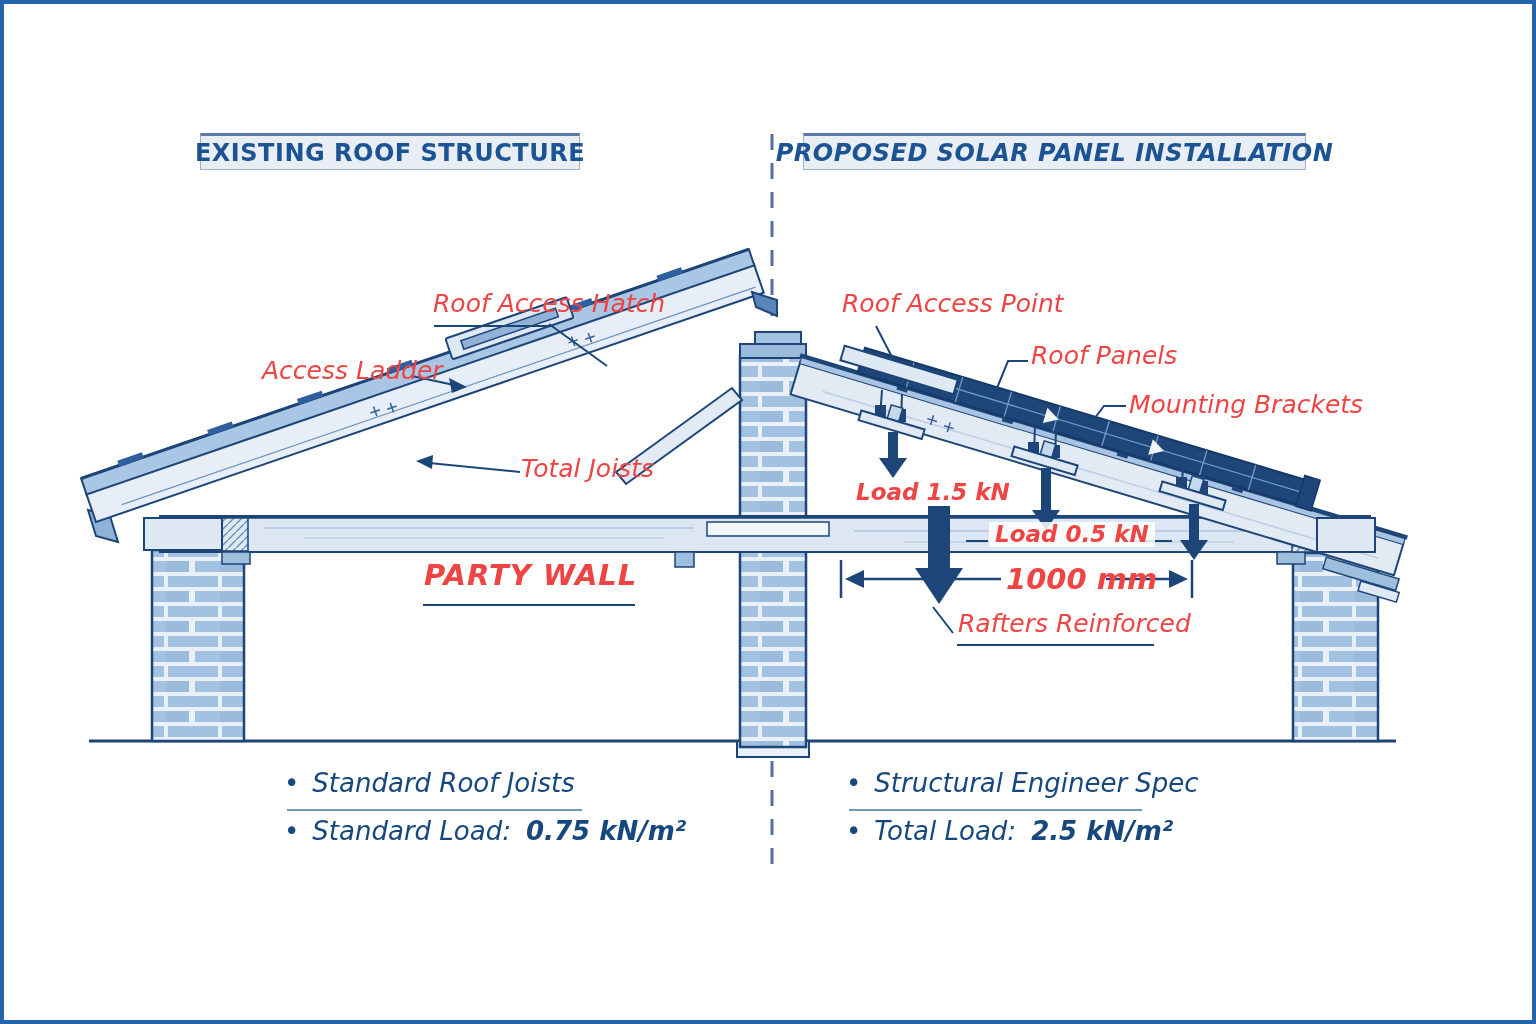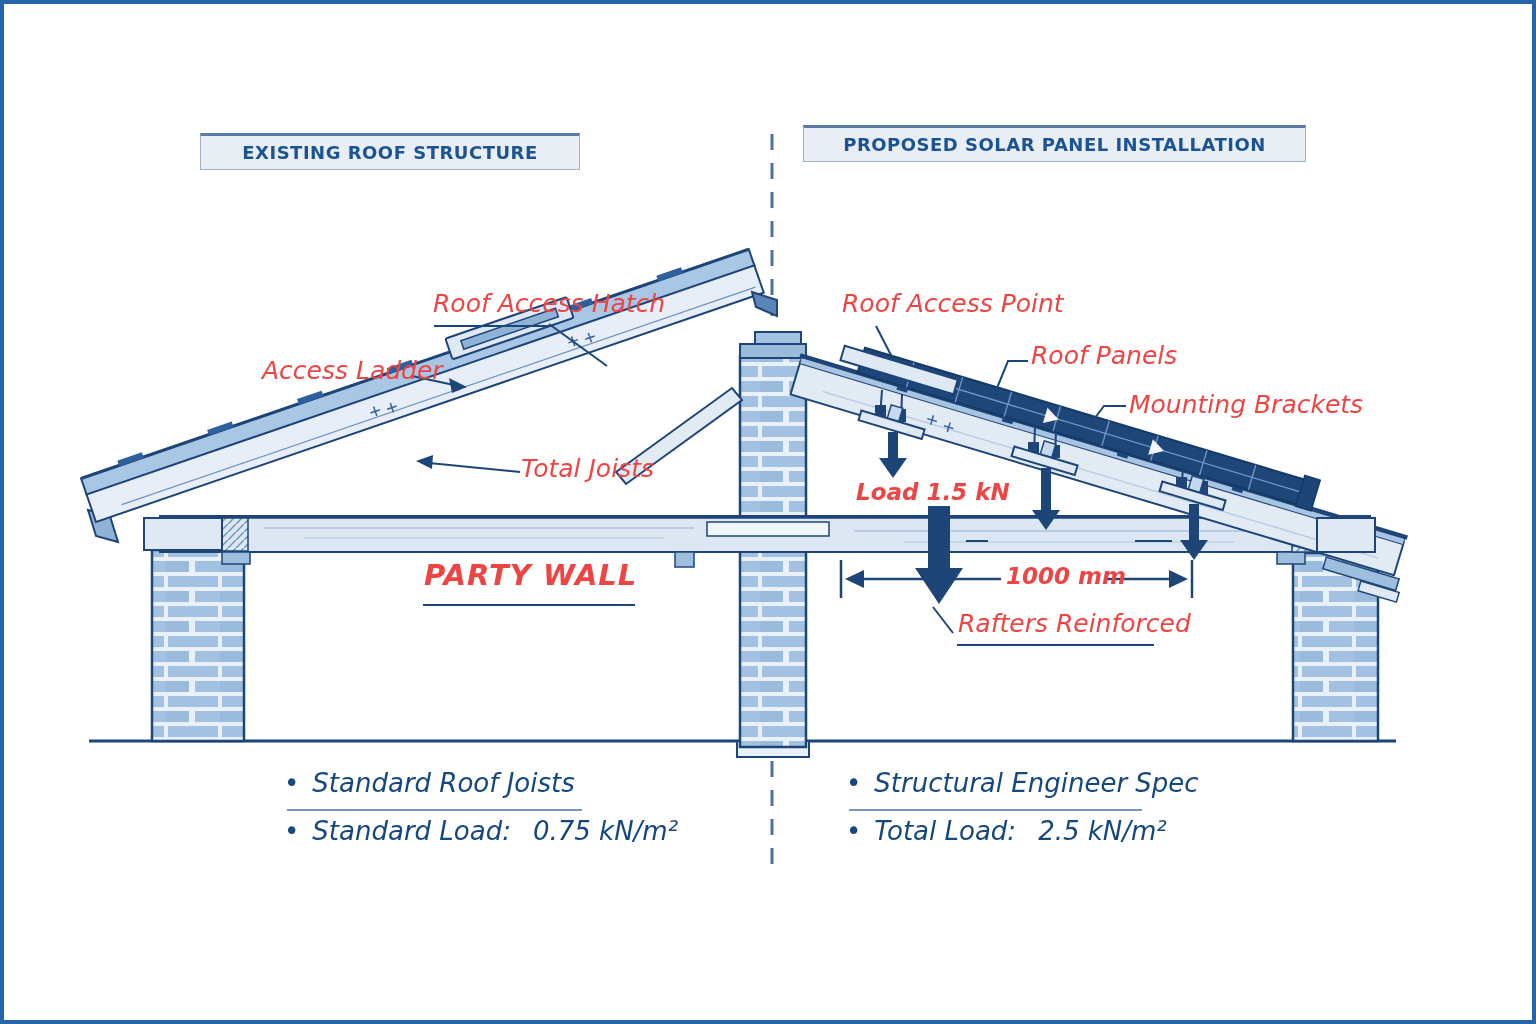--- a/index.html
+++ b/index.html
@@ -6,38 +6,38 @@
   .canvas{
     position:relative;width:1536px;height:1024px;background:#ffffff;
     border:4px solid #2565aa;box-sizing:border-box;overflow:hidden;
     font-family:"DejaVu Sans",sans-serif;
   }
   .scene{position:absolute;left:0;top:0;z-index:1;}
   .hdr{
     position:absolute;height:37px;background:#e9eef5;
     border:1px solid #9fb0c9;border-top:3px solid #5b7aa6;
     display:flex;align-items:center;justify-content:center;
-    font-weight:bold;font-size:18px;color:#1b5393;letter-spacing:.5px;z-index:3;
+    font-weight:bold;font-size:24px;color:#1b5393;letter-spacing:.5px;z-index:3;
     box-sizing:border-box;white-space:nowrap;
   }
   .hdr-left{left:196px;top:129px;width:380px;}
-  .hdr-right{left:799px;top:121px;width:503px;}
+  .hdr-right{left:799px;top:129px;width:503px;font-style:italic;}
   .lbl{
     position:absolute;font-style:italic;font-size:25px;color:#ef4444;
     white-space:nowrap;z-index:3;line-height:1.1;
   }
   .load{font-size:23px;font-weight:bold;}
   .party{font-size:29px;font-weight:bold;font-style:italic;letter-spacing:1px;}
-  .dim{font-size:23px;font-weight:bold;}
+  .dim{font-size:29px;font-weight:bold;}
   .halo{background:rgba(255,255,255,.85);padding:0 6px;}
   .note-row{
     position:absolute;display:flex;align-items:baseline;gap:13px;
     font-style:italic;font-size:26px;color:#16487e;white-space:nowrap;z-index:3;
   }
-  .note-val{font-weight:normal;margin-left:9px;}
+  .note-val{font-weight:bold;margin-left:2px;}
   .bullet{font-style:normal;}
 </style>
 </head>
 <body>
 
 <div class="canvas">
 
   <svg class="scene" width="1536" height="1024" viewBox="0 0 1536 1024">
     <defs>
       <pattern id="brick" width="54" height="30" patternUnits="userSpaceOnUse">
@@ -253,20 +253,21 @@
 
   <div class="lbl" style="left:429px;top:286px">Roof Access Hatch</div>
   <div class="lbl" style="left:258px;top:353px">Access Ladder</div>
   <div class="lbl" style="left:517px;top:451px">Total Joists</div>
   <div class="lbl party" style="left:420px;top:556px">PARTY WALL</div>
 
   <div class="lbl" style="left:838px;top:286px">Roof Access Point</div>
   <div class="lbl" style="left:1027px;top:338px">Roof Panels</div>
   <div class="lbl" style="left:1125px;top:387px">Mounting Brackets</div>
   <div class="lbl load" style="left:852px;top:476px">Load 1.5 kN</div>
+  <div class="lbl load halo" style="left:985px;top:518px">Load 0.5 kN</div>
   <div class="lbl dim" style="left:1002px;top:560px">1000 mm</div>
   <div class="lbl" style="left:954px;top:606px">Rafters Reinforced</div>
 
   <div class="note-row" style="left:280px;top:764px">
     <span class="bullet">•</span>
     <span>Standard Roof Joists</span>
   </div>
   <div class="note-row" style="left:280px;top:812px">
     <span class="bullet">•</span>
     <span>Standard Load:</span>

